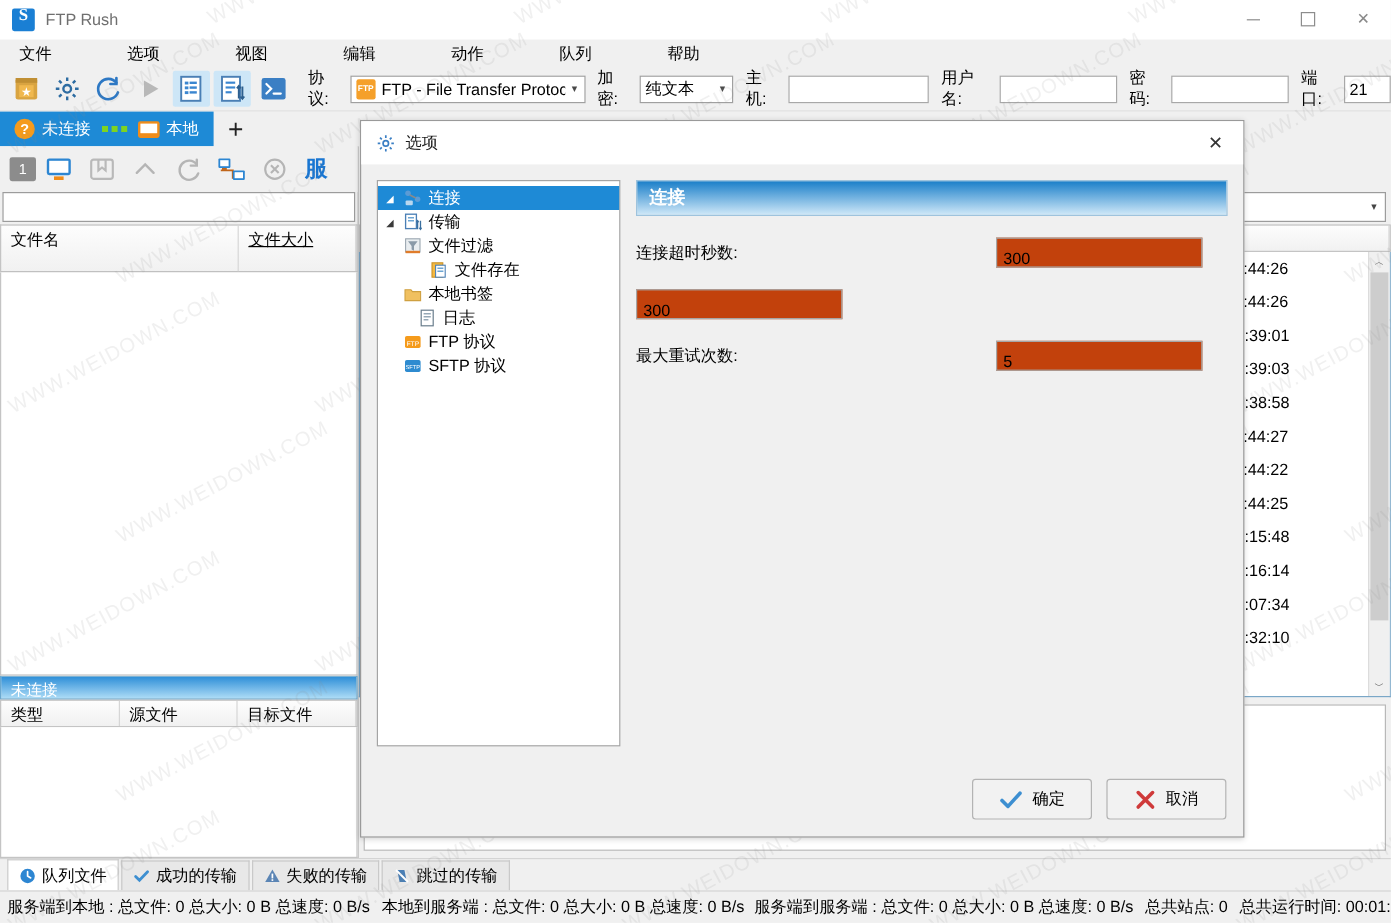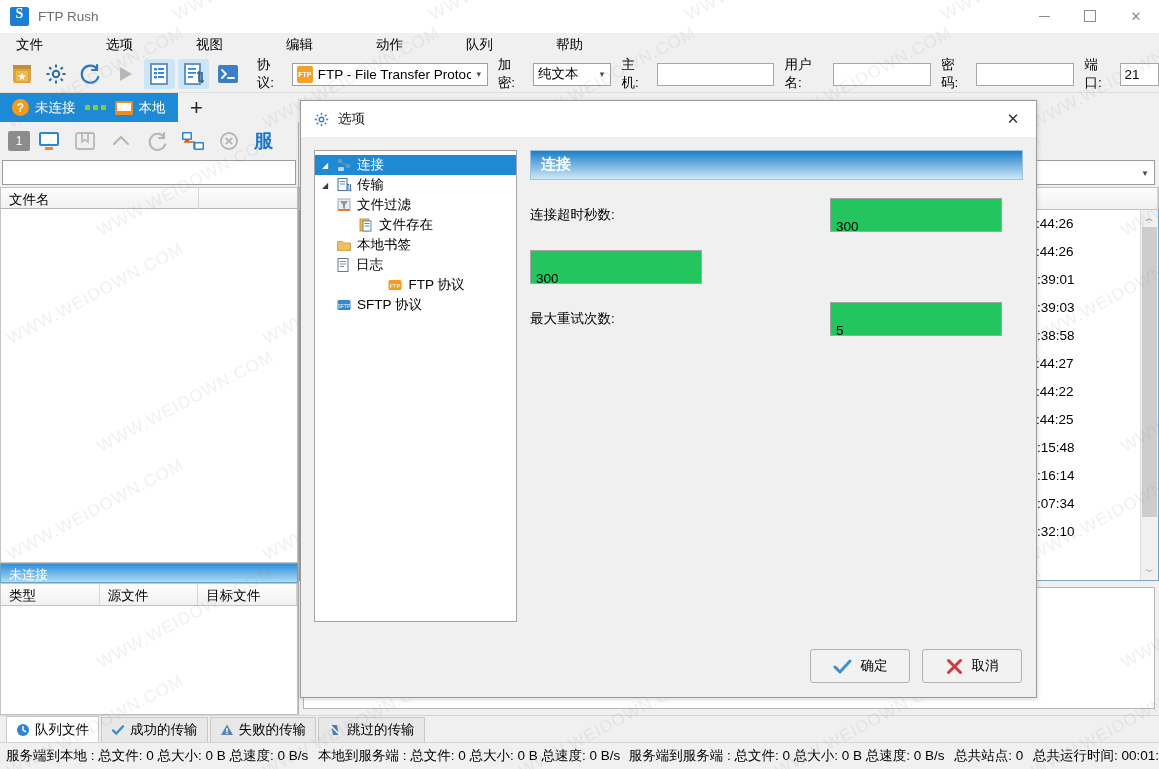--- a/index.html
+++ b/index.html
@@ -61,22 +61,22 @@
   .leftcol{width:298px;display:flex;flex-direction:column;background:#f0f0f0;border-right:1px solid #b5b5b5;}
   .rightcol{flex:1 1 auto;display:flex;flex-direction:column;background:#f0f0f0;min-width:0;}
 
   .subtoolbar{height:38px;display:flex;align-items:center;padding-left:8px;background:#f0f0f0;gap:2px;}
   .sbtn{width:34px;height:30px;display:flex;align-items:center;justify-content:center;}
   .numbox{width:22px;height:20px;background:#8c8c8c;color:#fff;font-size:12px;
           display:flex;align-items:center;justify-content:center;border-radius:2px;}
   .pathbar{height:23px;margin:0 2px 2px 2px;border:1px solid #9c9c9c;background:#fff;display:flex;align-items:center;}
   .pathbar .arrow{margin-left:auto;width:18px;text-align:center;color:#444;font-size:9px;}
 
-  .listhdr{height:22px;background:linear-gradient(#fdfdfd,#f1f1f1);display:flex;border:1px solid #c4c4c4;
-           border-bottom:1px solid #b5b5b5;box-sizing:border-box;flex-direction:column;}
+  .listhdr{height:40px;background:linear-gradient(#fdfdfd,#f1f1f1);display:flex;border:1px solid #c4c4c4;
+           border-bottom:1px solid #b5b5b5;box-sizing:border-box;}
   .listhdr div{border-right:1px solid #d6d6d6;padding:3px 0 0 8px;font-size:13.5px;box-sizing:border-box;}
   .listbody{flex:1 1 auto;background:#fff;border:1px solid #c4c4c4;border-top:none;min-height:0;position:relative;overflow:hidden;}
 
   .paneheader{height:20px;background:linear-gradient(#2f8fd8,#addcf6);color:#fff;font-size:13px;
               padding:2px 0 0 8px;box-sizing:border-box;border:1px solid #6aa8cf;}
   .queuehdr{height:23px;background:linear-gradient(#fdfdfd,#f1f1f1);display:flex;border:1px solid #c4c4c4;box-sizing:border-box;}
   .queuehdr div{border-right:1px solid #d6d6d6;padding:3px 0 0 8px;font-size:13.5px;box-sizing:border-box;}
   .queuebody{flex:1 1 auto;background:#fff;border:1px solid #c4c4c4;border-top:none;min-height:0;}
 
   
@@ -111,22 +111,22 @@
   .tnode{height:20px;display:flex;align-items:center;font-size:13.5px;gap:5px;padding-left:4px;}
   .tnode.sel{background:#1e8ad6;color:#fff;}
   .tnode .tw{width:12px;text-align:center;font-size:8px;color:#3a3a3a;}
   .tnode.sel .tw{color:#fff;}
   .ticon{width:16px;height:16px;flex:0 0 auto;display:flex;align-items:center;justify-content:center;}
   .pane{flex:1 1 auto;min-width:0;}
   .pane-title{height:30px;background:linear-gradient(#1b7fc9,#cfe8f8);color:#fff;font-size:15px;font-weight:bold;
               padding:4px 0 0 10px;box-sizing:border-box;border:1px solid #9ec3dd;}
   .frow{display:flex;align-items:center;margin-top:18px;}
   .frow .lbl{width:300px;font-size:13.5px;}
-  .frow .fin{width:172px;height:25px;border:1px solid #a6a6a6;background:#22c55e;font-size:13.5px;
-             padding:16px 5px;line-height:23px;box-sizing:border-box;}
+  .frow .fin{width:172px;height:25px;border:1px solid #a6a6a6;background:#c2410c;font-size:13.5px;
+             padding:5px 5px;line-height:23px;box-sizing:border-box;}
   .dlg-foot{height:62px;display:flex;align-items:center;justify-content:flex-end;padding-right:14px;gap:12px;flex:0 0 auto;}
   .dbtn{width:98px;height:32px;background:#f2f2f2;border:1px solid #b3b3b3;border-radius:3px;
         display:flex;align-items:center;justify-content:center;gap:9px;font-size:13.5px;}
 
   
   .wm{position:absolute;inset:0;pointer-events:none;overflow:hidden;}
   .wm b{position:absolute;font-size:17px;color:rgba(140,140,140,.13);font-weight:normal;
         transform:rotate(-28deg);white-space:nowrap;letter-spacing:1px;}
 </style>
 </head>
@@ -516,33 +516,33 @@
           </div>
           <div class="tnode" style="padding-left: 4px;">
             <span class="tw"></span>
             <span class="ticon">
               <svg width="16" height="16" viewBox="0 0 16 16">
                 <path d="M1.5 4.5h5l1.2 1.5h6.8v7.5h-13z" fill="#f0c060" stroke="#cfa040" stroke-width="0.9"></path>
               </svg>
             </span>
             <span>本地书签</span>
           </div>
-          <div class="tnode" style="padding-left: 3px;">
+          <div class="tnode" style="padding-left: 16px;">
             <span class="tw"></span>
             <span class="ticon">
               <svg width="16" height="16" viewBox="0 0 16 16">
                 <rect x="3" y="1.5" width="10" height="13" fill="#fff" stroke="#6a7d8c" stroke-width="1"></rect>
                 <rect x="5" y="4" width="6" height="1" fill="#7d93a5"></rect>
                 <rect x="5" y="6.5" width="6" height="1" fill="#7d93a5"></rect>
                 <rect x="5" y="9" width="4" height="1" fill="#7d93a5"></rect>
               </svg>
             </span>
             <span>日志</span>
           </div>
-          <div class="tnode" style="padding-left: 4px; justify-content: center;">
+          <div class="tnode" style="padding-left: 4px;">
             <span class="tw"></span>
             <span class="ticon">
               <svg width="16" height="16" viewBox="0 0 16 16">
                 <rect x="1.5" y="3" width="13" height="10" rx="1.5" fill="#f59b1c"></rect>
                 <text x="8" y="11" font-size="5.6" fill="#fff" text-anchor="middle" font-family="Liberation Sans">FTP</text>
               </svg>
             </span>
             <span>FTP 协议</span>
           </div>
           <div class="tnode" style="padding-left: 4px;">

